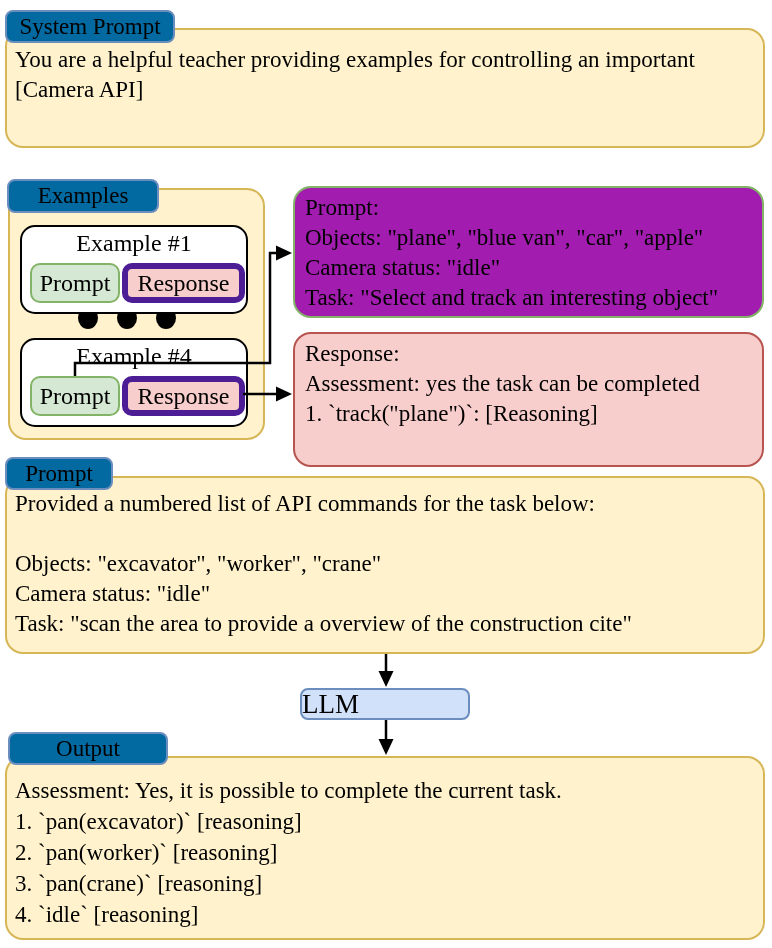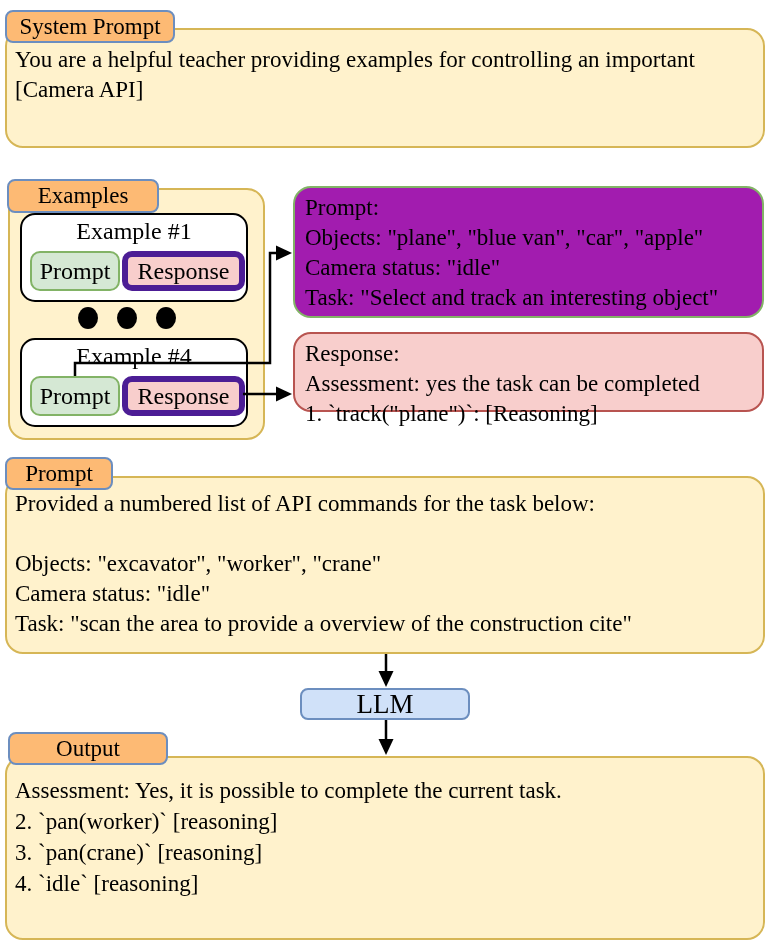--- a/index.html
+++ b/index.html
@@ -4,40 +4,40 @@
 <style>
   html,body { margin:0; padding:0; background:#ffffff; }
   .canvas {
     position:relative; width:772px; height:948px; background:#ffffff;
     font-family:"Liberation Serif","DejaVu Serif",serif; color:#000;
     overflow:hidden;
   }
   .abs { position:absolute; box-sizing:border-box; }
   .ybox { background:#fff2cc; border:2px solid #d6b656; border-radius:18px; }
   .bluelabel {
-    background:#fdba74; border:2px solid #6c8ebf; border-radius:8px;
+    background:#0369a1; border:2px solid #6c8ebf; border-radius:8px;
     display:flex; align-items:center; justify-content:center;
     font-size:23px; z-index:4;
   }
   .wcard { background:#ffffff; border:2.5px solid #000; border-radius:15px; }
   .cardtitle { position:absolute; left:0; right:0; top:3px; text-align:center; font-size:24px; }
   .chip {
     position:absolute; box-sizing:border-box; border-radius:10px;
     display:flex; align-items:center; justify-content:center; font-size:24px;
   }
   .chip-green { background:#d5e8d4; border:2px solid #82b366; }
   .chip-red   { background:#f8cecc; border:6px solid #4c1d95; }
   .gbox { background:#a21caf; border:2.5px solid #82b366; border-radius:18px; padding:5px 10px; }
   .rbox { background:#f8cecc; border:2.5px solid #b85450; border-radius:18px; padding:5px 10px; }
   .tl { font-size:23px; line-height:30px; min-height:30px; white-space:pre; }
   .tl31 { font-size:23px; line-height:31px; min-height:31px; white-space:pre; }
   .dot { position:absolute; width:20px; height:22px; border-radius:50%; background:#000; }
   .llm {
     background:#d0e1f9; border:2px solid #6c8ebf; border-radius:8px;
-    display:flex; align-items:center; justify-content:center; font-size:27px; z-index:4;
+    display:flex; align-items:center; justify-content:flex-start; font-size:27px; z-index:4;
   }
   .arrows { position:absolute; left:0; top:0; z-index:5; pointer-events:none; }
 </style>
 </head>
 <body>
 
 <div class="canvas">
 
   <div class="abs ybox" style="left:5px; top:28px; width:760px; height:120px;"></div>
   <div class="abs bluelabel" style="left:5px; top:10px; width:170px; height:33px;">
@@ -46,21 +46,21 @@
   <div class="abs" style="left:15px; top:45px; width:745px; z-index:2;">
     <div class="tl">You are a helpful teacher providing examples for controlling an important</div>
     <div class="tl">[Camera API]</div>
   </div>
 
   <div class="abs ybox" style="left:8px; top:188px; width:257px; height:252px;"></div>
   <div class="abs bluelabel" style="left:7px; top:179px; width:152px; height:34px;text-align:center;">
     <span>Examples</span>
   </div>
 
-  <div class="abs wcard" style="left:20px; top:213px; width:228px; height:89px; z-index:2;">
+  <div class="abs wcard" style="left:20px; top:225px; width:228px; height:89px; z-index:2;">
     <div class="cardtitle">Example #1</div>
     <div class="chip chip-green" style="left:8px; top:36px; width:90px; height:40px;">
       <span>Prompt</span>
     </div>
     <div class="chip chip-red" style="left:100px; top:36px; width:123px; height:40px;">
       <span>Response</span>
     </div>
   </div>
 
   <div class="dot" style="left:78px; top:307px;"></div>
@@ -77,21 +77,21 @@
     </div>
   </div>
 
   <div class="abs gbox" style="left:293px; top:186px; width:471px; height:132px;">
     <div class="tl">Prompt:</div>
     <div class="tl">Objects: "plane", "blue van", "car", "apple"</div>
     <div class="tl">Camera status: "idle"</div>
     <div class="tl">Task: "Select and track an interesting object"</div>
   </div>
 
-  <div class="abs rbox" style="left:293px; top:332px; width:471px; height:80px;">
+  <div class="abs rbox" style="left:293px; top:332px; width:471px; height:135px;">
     <div class="tl">Response:</div>
     <div class="tl">Assessment: yes the task can be completed</div>
     <div class="tl">1. `track("plane")`: [Reasoning]</div>
   </div>
 
   <div class="abs ybox" style="left:5px; top:476px; width:760px; height:178px;"></div>
   <div class="abs bluelabel" style="left:5px; top:457px; width:108px; height:33px;">
     <span>Prompt</span>
   </div>
   <div class="abs" style="left:15px; top:489px; width:745px; z-index:2;">
@@ -105,20 +105,21 @@
   <div class="abs llm" style="left:300px; top:688px; width:170px; height:32px;">
     <span>LLM</span>
   </div>
 
   <div class="abs ybox" style="left:5px; top:756px; width:760px; height:184px;"></div>
   <div class="abs bluelabel" style="left:8px; top:732px; width:160px; height:33px;">
     <span>Output</span>
   </div>
   <div class="abs" style="left:15px; top:775px; width:745px; z-index:2;">
     <div class="tl31">Assessment: Yes, it is possible to complete the current task.</div>
+    <div class="tl31">1. `pan(excavator)` [reasoning]</div>
     <div class="tl31">2. `pan(worker)` [reasoning]</div>
     <div class="tl31">3. `pan(crane)` [reasoning]</div>
     <div class="tl31">4. `idle` [reasoning]</div>
   </div>
 
   <svg class="arrows" width="772" height="948" viewBox="0 0 772 948">
 
     <g>
       <polyline points="75,376 75,363 270,363 270,253 277,253" fill="none" stroke="#000" stroke-width="2.5"></polyline>
       <polygon points="292,253 276,245.5 276,260.5" fill="#000"></polygon>

